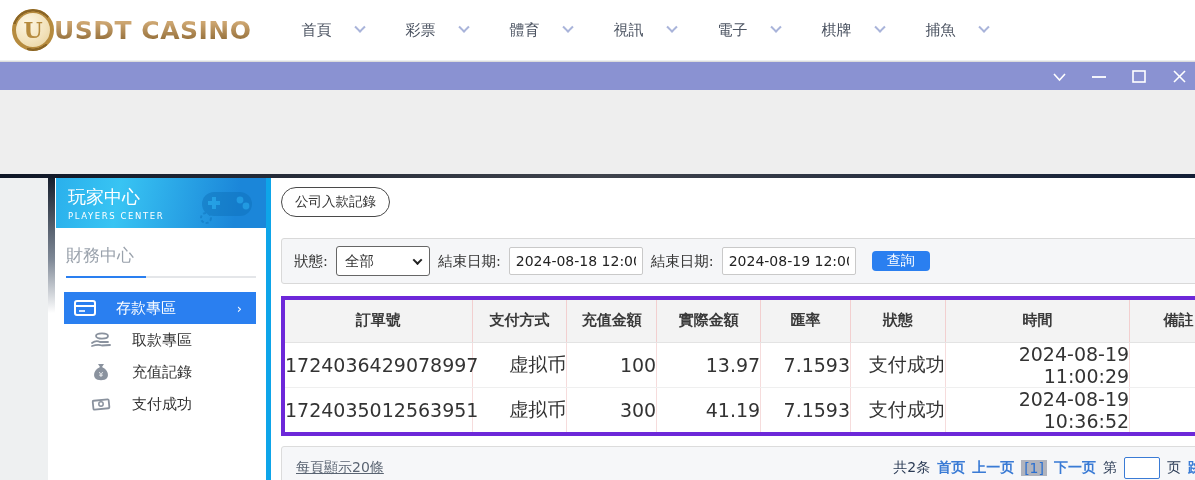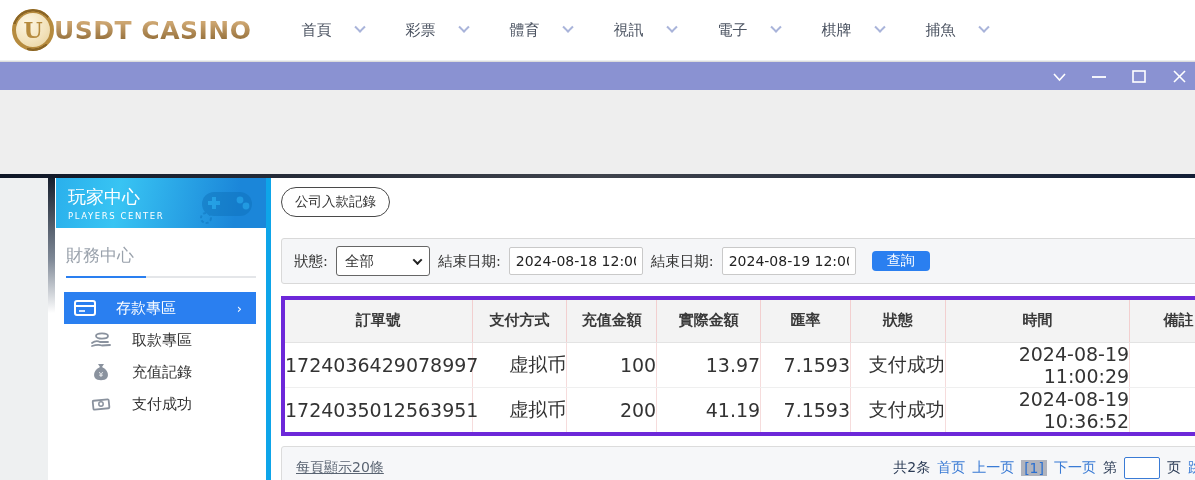--- a/index.html
+++ b/index.html
@@ -72,21 +72,21 @@
     border-right:1px solid #f2cfcf; border-bottom:1px solid #e3e3e3; text-align:center; }
   .records td { height:45px; font-size:19px; color:#333; text-align:right;
     border-right:1px solid #f6dcdc; border-bottom:1px solid #efefef; background:#fff; }
   .records th:last-child, .records td:last-child { border-right:none; }
 
   .table-footer { margin-top:10px; height:44px; background:#f6f7f9; border:1px solid #dcdcdc; border-radius:3px;
     display:flex; align-items:center; justify-content:space-between; padding:0 14px; font-size:14px; }
   .pagesize { color:#5a6472;text-decoration:underline; }
   .pager { display:flex; align-items:center; gap:7px; }
   .pg-total { color:#2b3b55; }
-  .pg-link { color:#3a7bd5; cursor:pointer; }
+  .pg-link { color:#3a7bd5; cursor:pointer;font-weight:bold; }
   .pg-current { color:#2a6fd0; background:#b0b3bd; padding:0 3px; cursor:default; }
   .pg-dark { color:#2b3b55; }
   .pg-input { width:36px; height:22px; border:1px solid #3a7bd5; border-radius:2px; font-size:13px; text-align:center; font-family:inherit; }
 </style>
 </head>
 <body>
 
 <div class="top-header">
   <div class="logo">
     <div class="logo-mark">
@@ -272,21 +272,21 @@
           <td>100</td>
           <td>13.97</td>
           <td>7.1593</td>
           <td>支付成功</td>
           <td>2024-08-19 11:00:29</td>
           <td></td>
         </tr>
         <tr>
           <td>1724035012563951</td>
           <td>虚拟币</td>
-          <td>200</td>
+          <td>300</td>
           <td>41.19</td>
           <td>7.1593</td>
           <td>支付成功</td>
           <td>2024-08-19 10:36:52</td>
           <td></td>
         </tr>
       </tbody>
     </table>
 
     <div class="table-footer">

